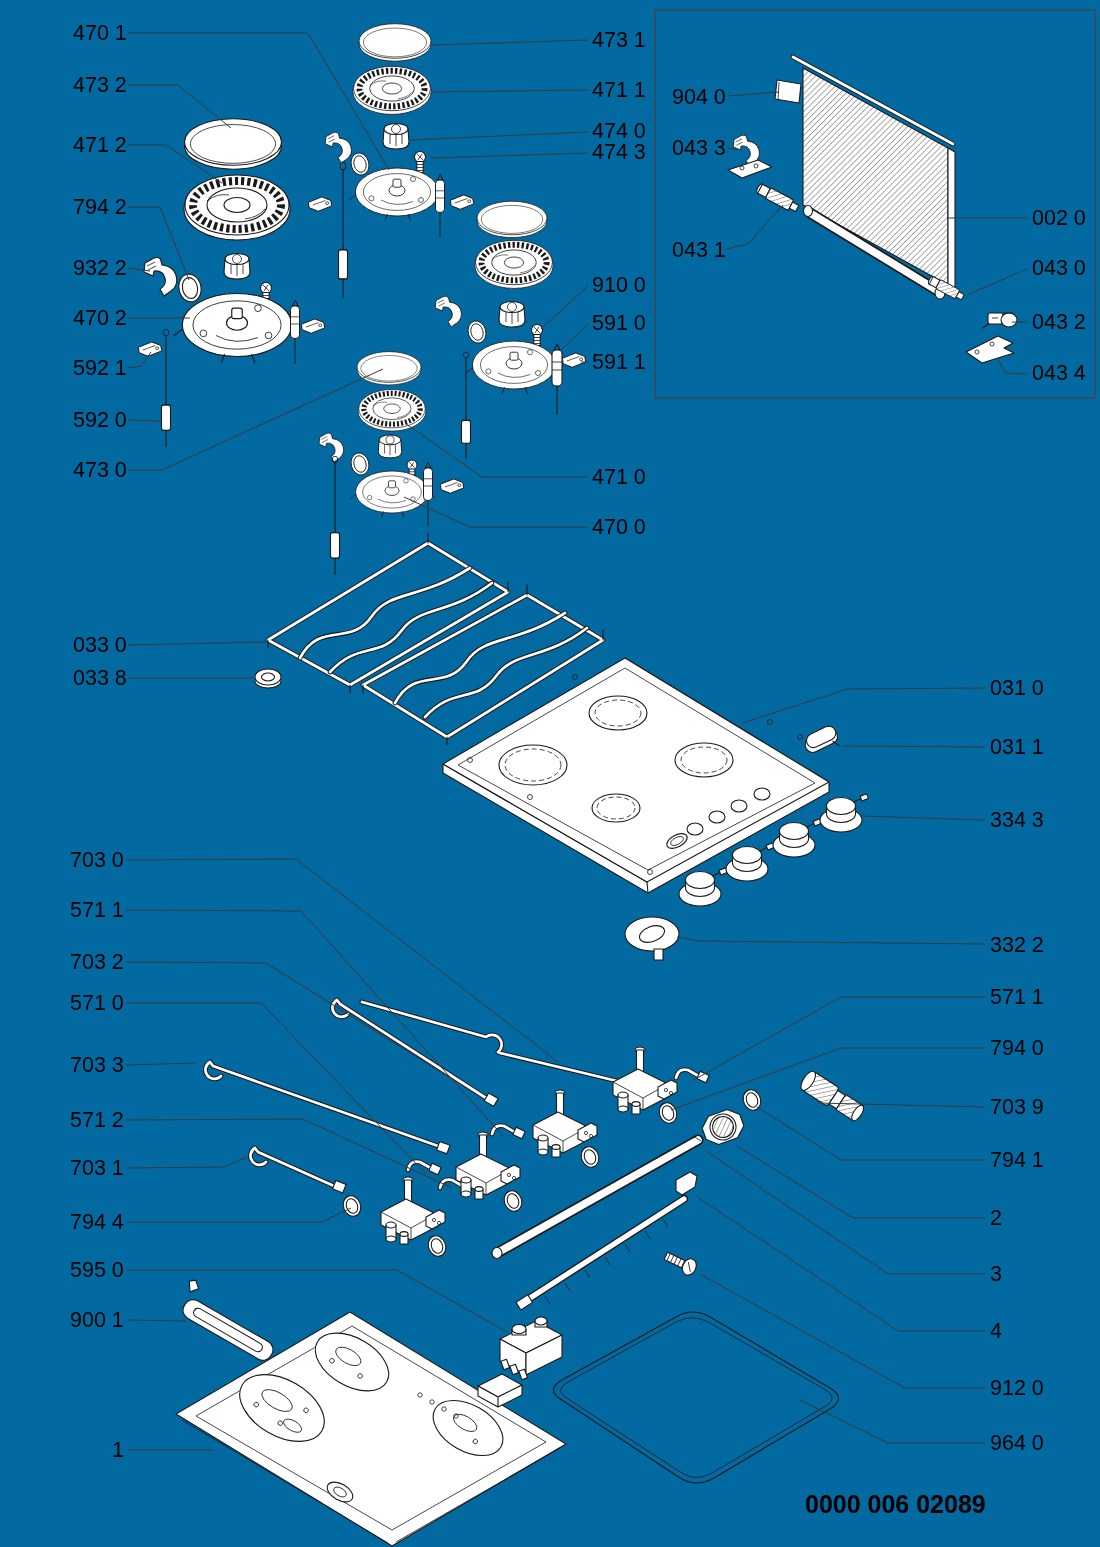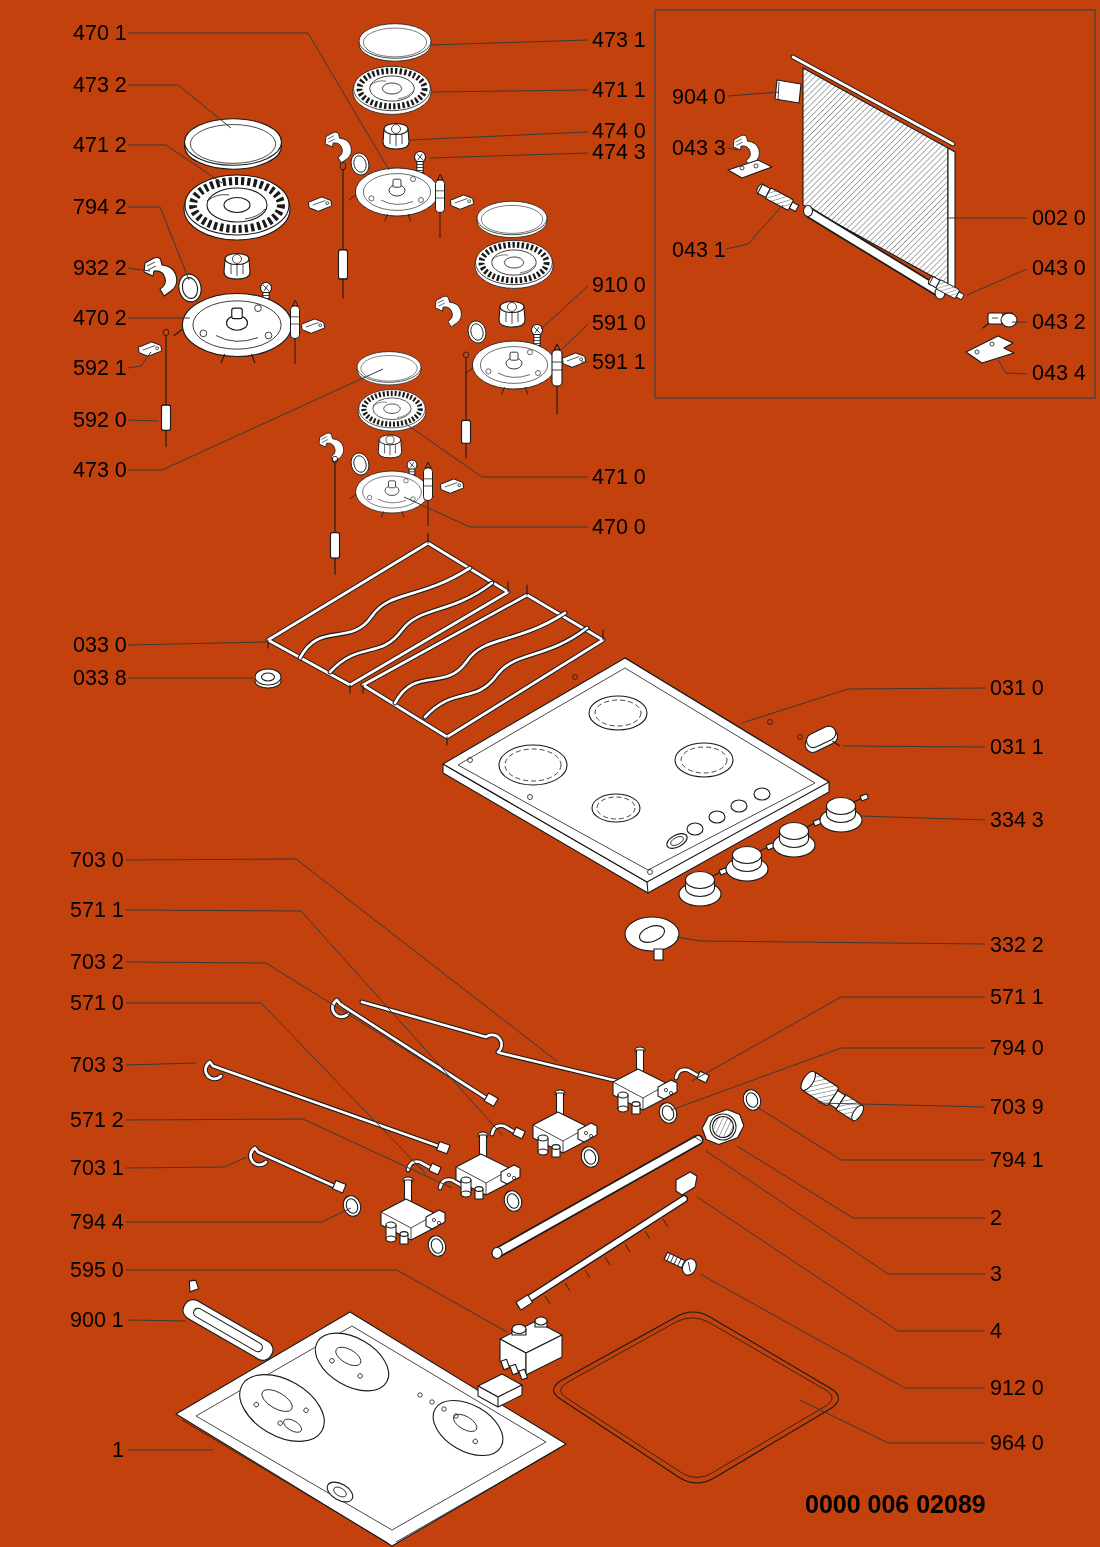--- a/index.html
+++ b/index.html
@@ -1,16 +1,16 @@
 <!DOCTYPE html>
 <html><head>
 <meta charset="utf-8">
 <style>
   html,body{margin:0;padding:0;background:#ffffff;}
-  .stage{position:relative;width:1100px;height:1547px;background:#c2410c;overflow:hidden;
+  .stage{position:relative;width:1100px;height:1547px;background:#0369a1;overflow:hidden;
          font-family:"Liberation Sans","DejaVu Sans",sans-serif;}
   svg{display:block;}
   .ln{fill:none;stroke:#1a1a1a;stroke-width:1.1;stroke-linecap:round;stroke-linejoin:round;}
   .fw{fill:#ffffff;stroke:#1a1a1a;stroke-width:1.1;stroke-linejoin:round;}
   .fh{fill:url(#hatch);stroke:#1a1a1a;stroke-width:1.1;}
   .thin{fill:none;stroke:#1a1a1a;stroke-width:0.8;}
   .t-o{fill:none;stroke:#1a1a1a;stroke-width:4.8;stroke-linecap:round;stroke-linejoin:round;}
   .t-i{fill:none;stroke:#ffffff;stroke-width:2.7;stroke-linecap:round;stroke-linejoin:round;}
   .t2-o{fill:none;stroke:#1a1a1a;stroke-width:8;stroke-linecap:round;}
   .t2-i{fill:none;stroke:#ffffff;stroke-width:5.2;stroke-linecap:round;}

